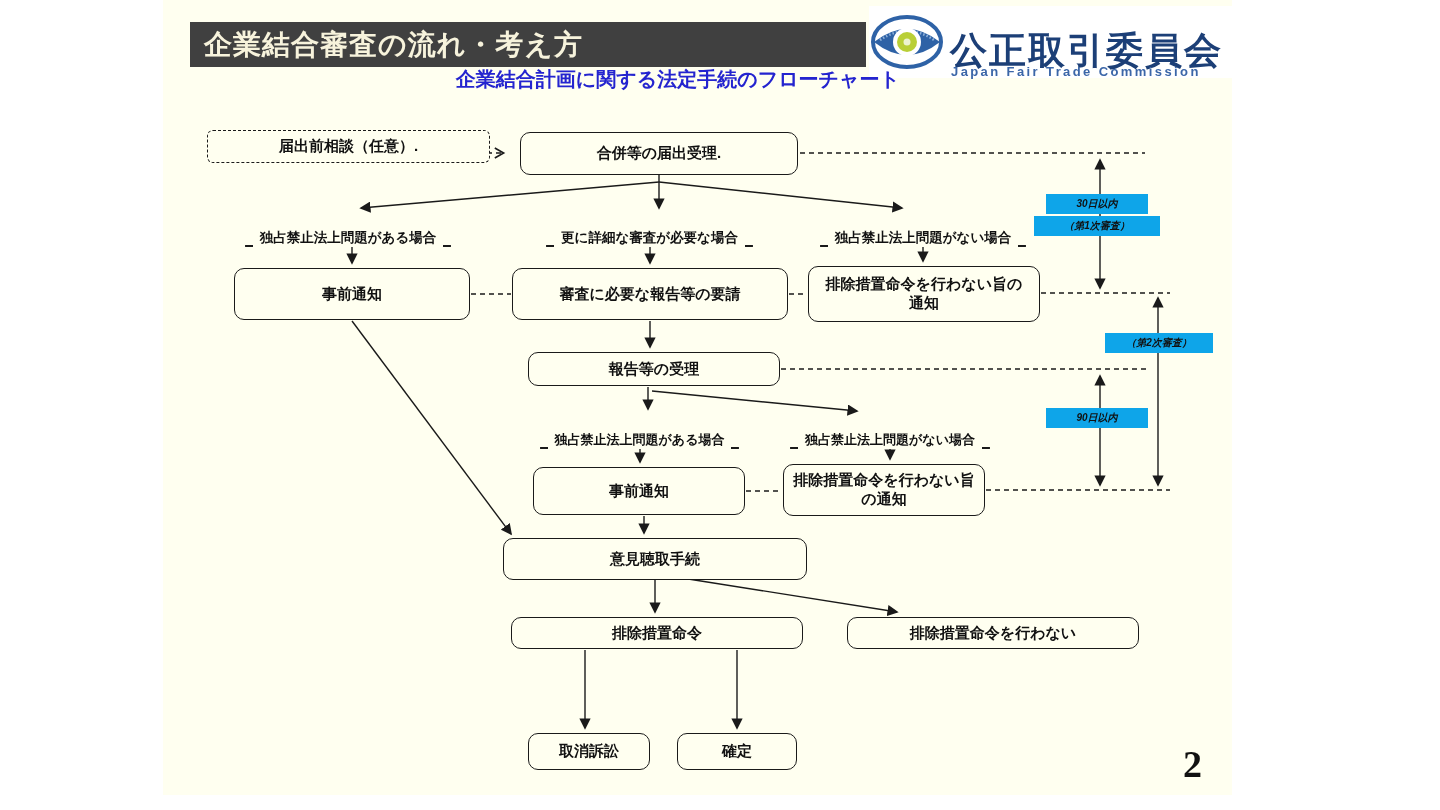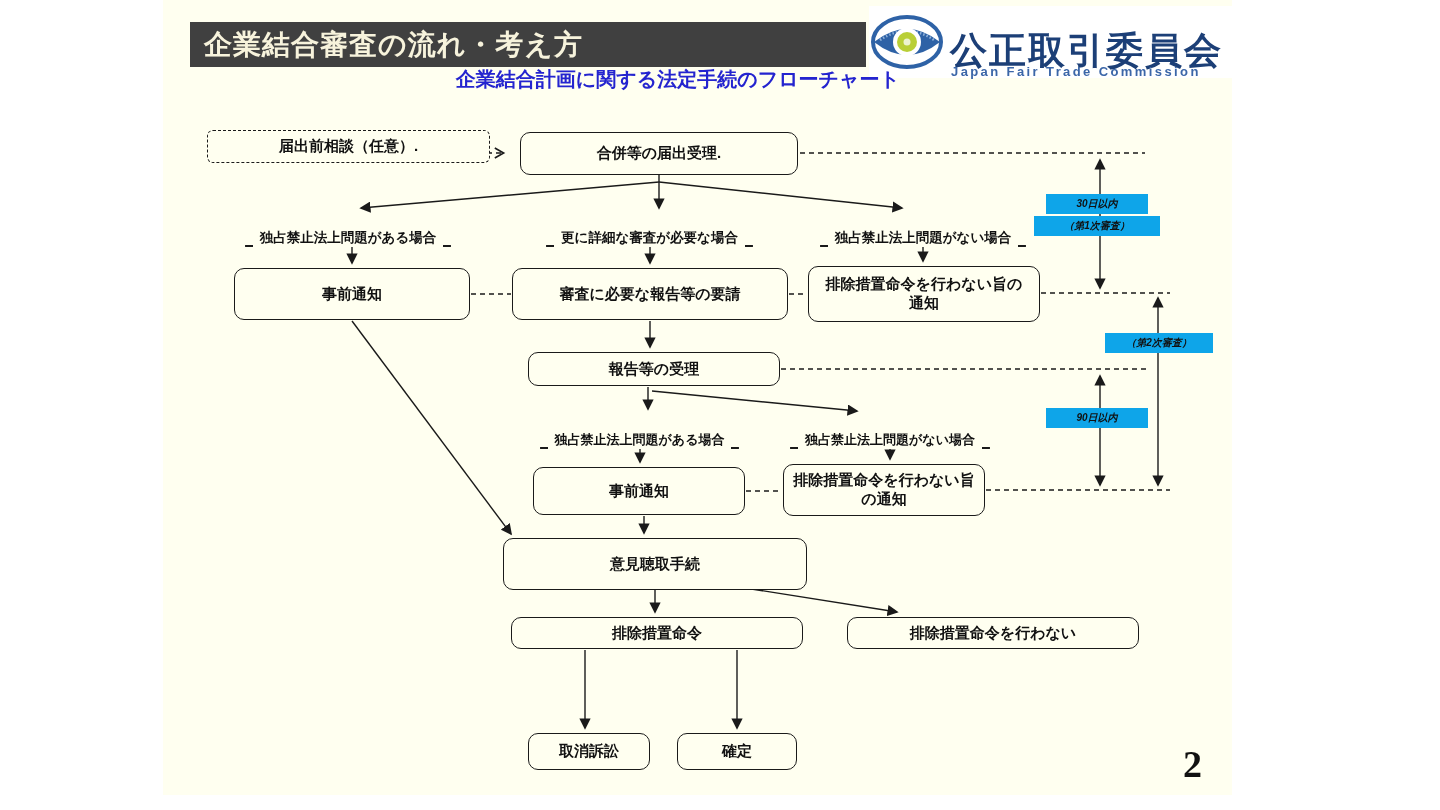--- a/index.html
+++ b/index.html
@@ -141,21 +141,21 @@
 <div class="abs cond" style="left:531px;top:414px;width:217px;height:35px;font-size:13px;">
   <span class="txt">独占禁止法上問題がある場合</span>
 </div>
 <div class="abs cond" style="left:783px;top:414px;width:214px;height:35px;font-size:13px;">
   <span class="txt">独占禁止法上問題がない場合</span>
 </div>
 
 <div class="abs node" style="left:533px;top:467px;width:212px;height:48px;">事前通知</div>
 <div class="abs node" style="left:783px;top:464px;width:202px;height:52px;padding:0 8px;">排除措置命令を行わない旨の通知</div>
 
-<div class="abs node" style="left:503px;top:538px;width:304px;height:52px;">意見聴取手続</div>
+<div class="abs node" style="left:503px;top:538px;width:304px;height:42px;">意見聴取手続</div>
 
 <div class="abs node" style="left:511px;top:617px;width:292px;height:32px;">排除措置命令</div>
 <div class="abs node" style="left:847px;top:617px;width:292px;height:32px;border-radius:10px;">排除措置命令を行わない</div>
 
 <div class="abs node" style="left:528px;top:733px;width:122px;height:37px;">取消訴訟</div>
 <div class="abs node" style="left:677px;top:733px;width:120px;height:37px;">確定</div>
 
 <div class="abs lab" style="left:1046px;top:194px;width:102px;">30日以内</div>
 <div class="abs lab" style="left:1034px;top:216px;width:126px;">（第1次審査）</div>
 <div class="abs lab" style="left:1105px;top:333px;width:108px;">（第2次審査）</div>

